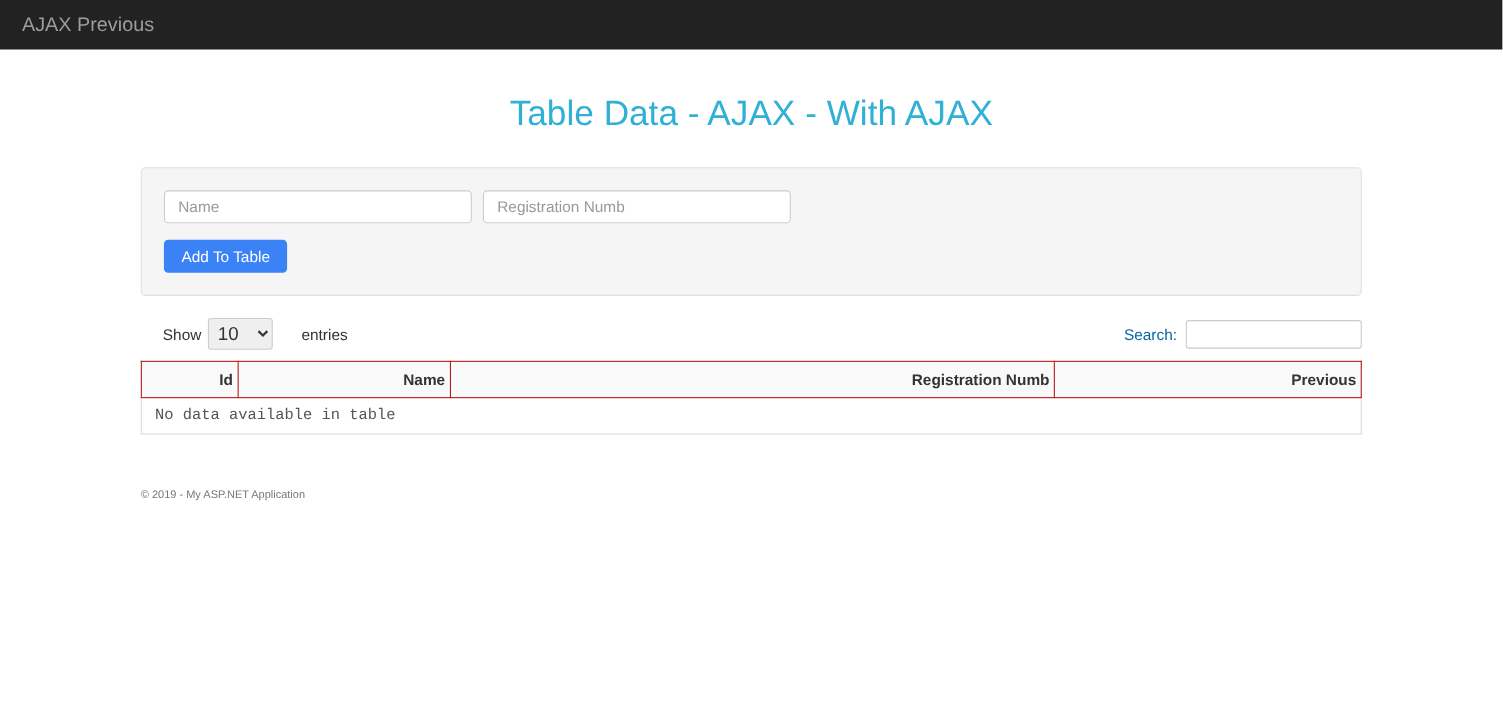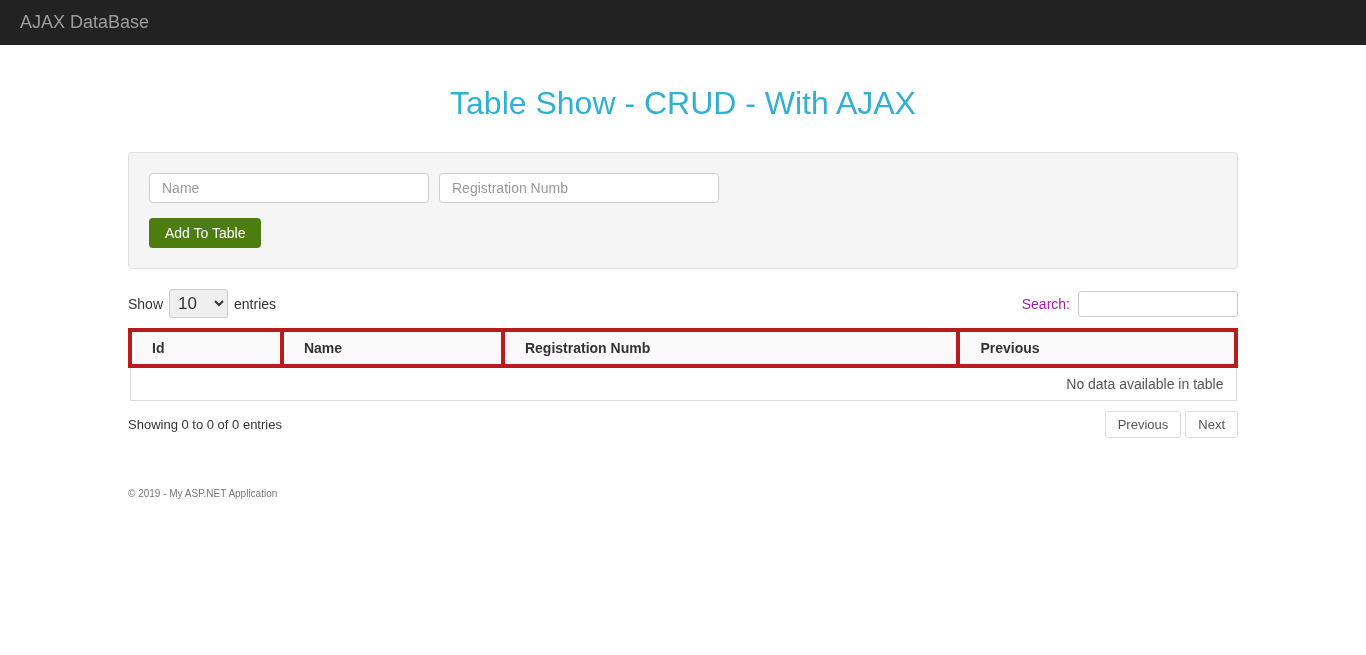--- a/index.html
+++ b/index.html
@@ -72,57 +72,58 @@
     .btn {
       padding: 7px 16px;
       border: none;
       border-radius: 4px;
       font-size: 14px;
       cursor: pointer;
       color: #fff;
     }
 
     .btn-primary {
-      background-color: #4d7c0f;
+      background-color: #3b82f6;
     }
 
     
     .datatable-controls {
       display: flex;
       justify-content: space-between;
       align-items: center;
       margin-bottom: 10px;
     }
 
     .show-entries {
       display: flex;
       align-items: center;
       gap: 6px;
     }
 
     .show-entries label {
       color: #333;
+      margin-left: 20px;
     }
 
     .entries-select {
       padding: 3px 4px;
       border: 1px solid #ccc;
       border-radius: 3px;
       font-size: 17px;
       color: #333;
     }
 
     .search-box {
       display: flex;
       align-items: center;
       gap: 8px;
     }
 
     .search-label {
-      color: #a21caf;
+      color: #0369a1;
       margin-left: 20px;
     }
 
     .search-input {
       padding: 4px 8px;
       border: 1px solid #ccc;
       border-radius: 3px;
       font-size: 14px;
       width: 160px;
     }
@@ -130,32 +131,33 @@
     
     .data-table {
       width: 100%;
       border-collapse: collapse;
       border: 1px solid #ddd;
       font-size: 14px;
     }
 
     .data-table thead tr th {
       background-color: #f9f9f9;
-      border: 4px solid #b91c1c;
-      padding: 8px 20px;
-      text-align: left;
+      border: 1px solid #b91c1c;
+      padding: 8px 4px;
+      text-align: right;
       font-weight: bold;
       color: #333;
     }
 
     .data-table tbody tr td {
       border: 1px solid #ddd;
       padding: 8px 12px;
       color: #555;
-      text-align: right;
+      text-align: left;
+      font-family: Liberation Mono, monospace;
     }
 
     .no-data-row td {
       text-align: center;
       color: #555;
       padding: 12px;
     }
 
     
     .datatable-footer {
@@ -190,26 +192,26 @@
       margin-top: 40px;
       padding: 10px 0;
       color: #777;
       font-size: 10px;
     }
   </style>
 </head>
 <body>
 
 <nav class="navbar">
-  <a class="navbar-brand">AJAX DataBase</a>
+  <a class="navbar-brand">AJAX Previous</a>
 </nav>
 
 <div class="container">
 
-  <h1 class="page-title">Table Show - CRUD - With AJAX</h1>
+  <h1 class="page-title">Table Data - AJAX - With AJAX</h1>
 
   <div class="form-panel">
     <div class="form-row">
       <input class="form-input" type="text" placeholder="Name" style="">
       <input class="form-input" type="text" placeholder="Registration Numb" style="">
     </div>
     <div class="btn-row">
       <button class="btn btn-primary">Add To Table</button>
     </div>
   </div>
@@ -240,25 +242,18 @@
         <th>Previous</th>
       </tr>
     </thead>
     <tbody>
       <tr class="no-data-row">
         <td colspan="4">No data available in table</td>
       </tr>
     </tbody>
   </table>
 
-  <div class="datatable-footer">
-    <span class="showing-info">Showing 0 to 0 of 0 entries</span>
-    <div class="pagination-buttons">
-      <button class="btn-page">Previous</button>
-      <button class="btn-page">Next</button>
-    </div>
-  </div>
 
   <div class="footer">
     <span>© 2019 - My ASP.NET Application</span>
   </div>
 
 </div>
 
 </body></html>

